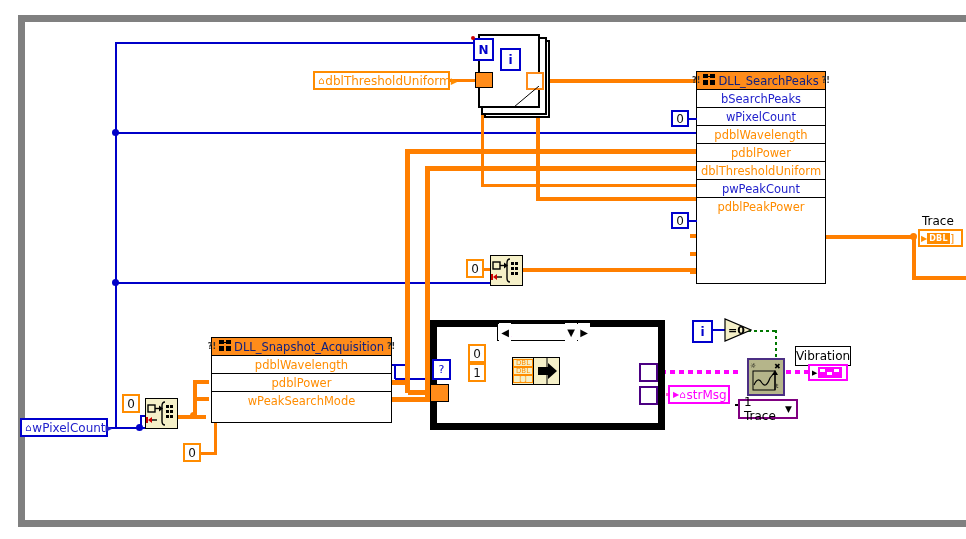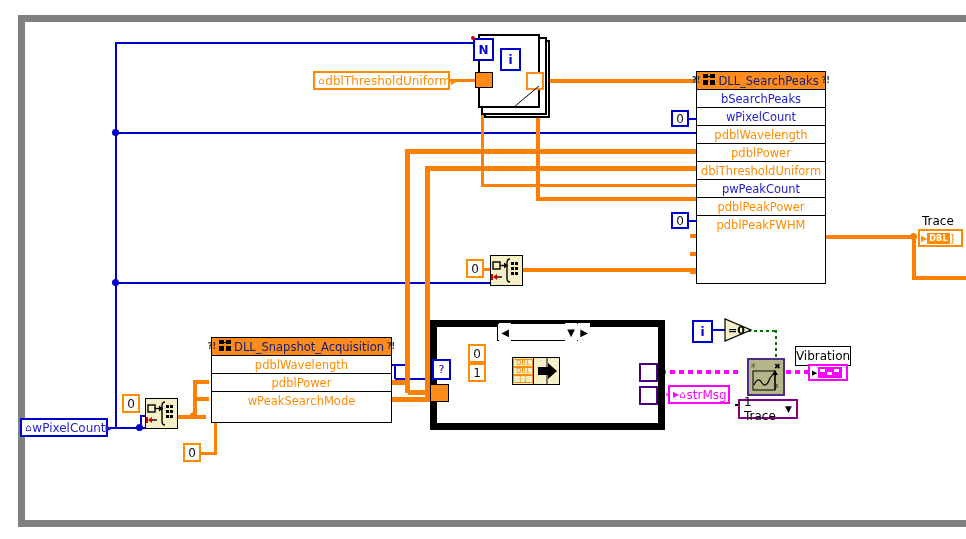--- a/index.html
+++ b/index.html
@@ -198,21 +198,20 @@
       <span class="tt">DLL_SearchPeaks</span>
       <span class="cornermark">?!</span>
     </div>
     <div class="dll-row r-blue">bSearchPeaks</div>
     <div class="dll-row r-blue">wPixelCount</div>
     <div class="dll-row r-orange">pdblWavelength</div>
     <div class="dll-row r-orange">pdblPower</div>
     <div class="dll-row r-orange">dblThresholdUniform</div>
     <div class="dll-row r-blue">pwPeakCount</div>
     <div class="dll-row r-orange">pdblPeakPower</div>
-    <div class="dll-row r-orange">pdblPeakFWHM</div>
   </div>
 
   <div class="constv c-blue" style="left:671px;top:110px;width:18px;height:17px;">0</div>
   <div class="wire w-blue" style="left:689px;top:118px;width:8px;height:2px;"></div>
 
   <div class="constv c-blue" style="left:671px;top:212px;width:18px;height:17px;">0</div>
   <div class="wire w-blue" style="left:689px;top:220px;width:8px;height:2px;"></div>
 
   <div class="dllnode" style="left:211px;top:337px;width:181px;height:86px;">
     <div class="dll-title">

